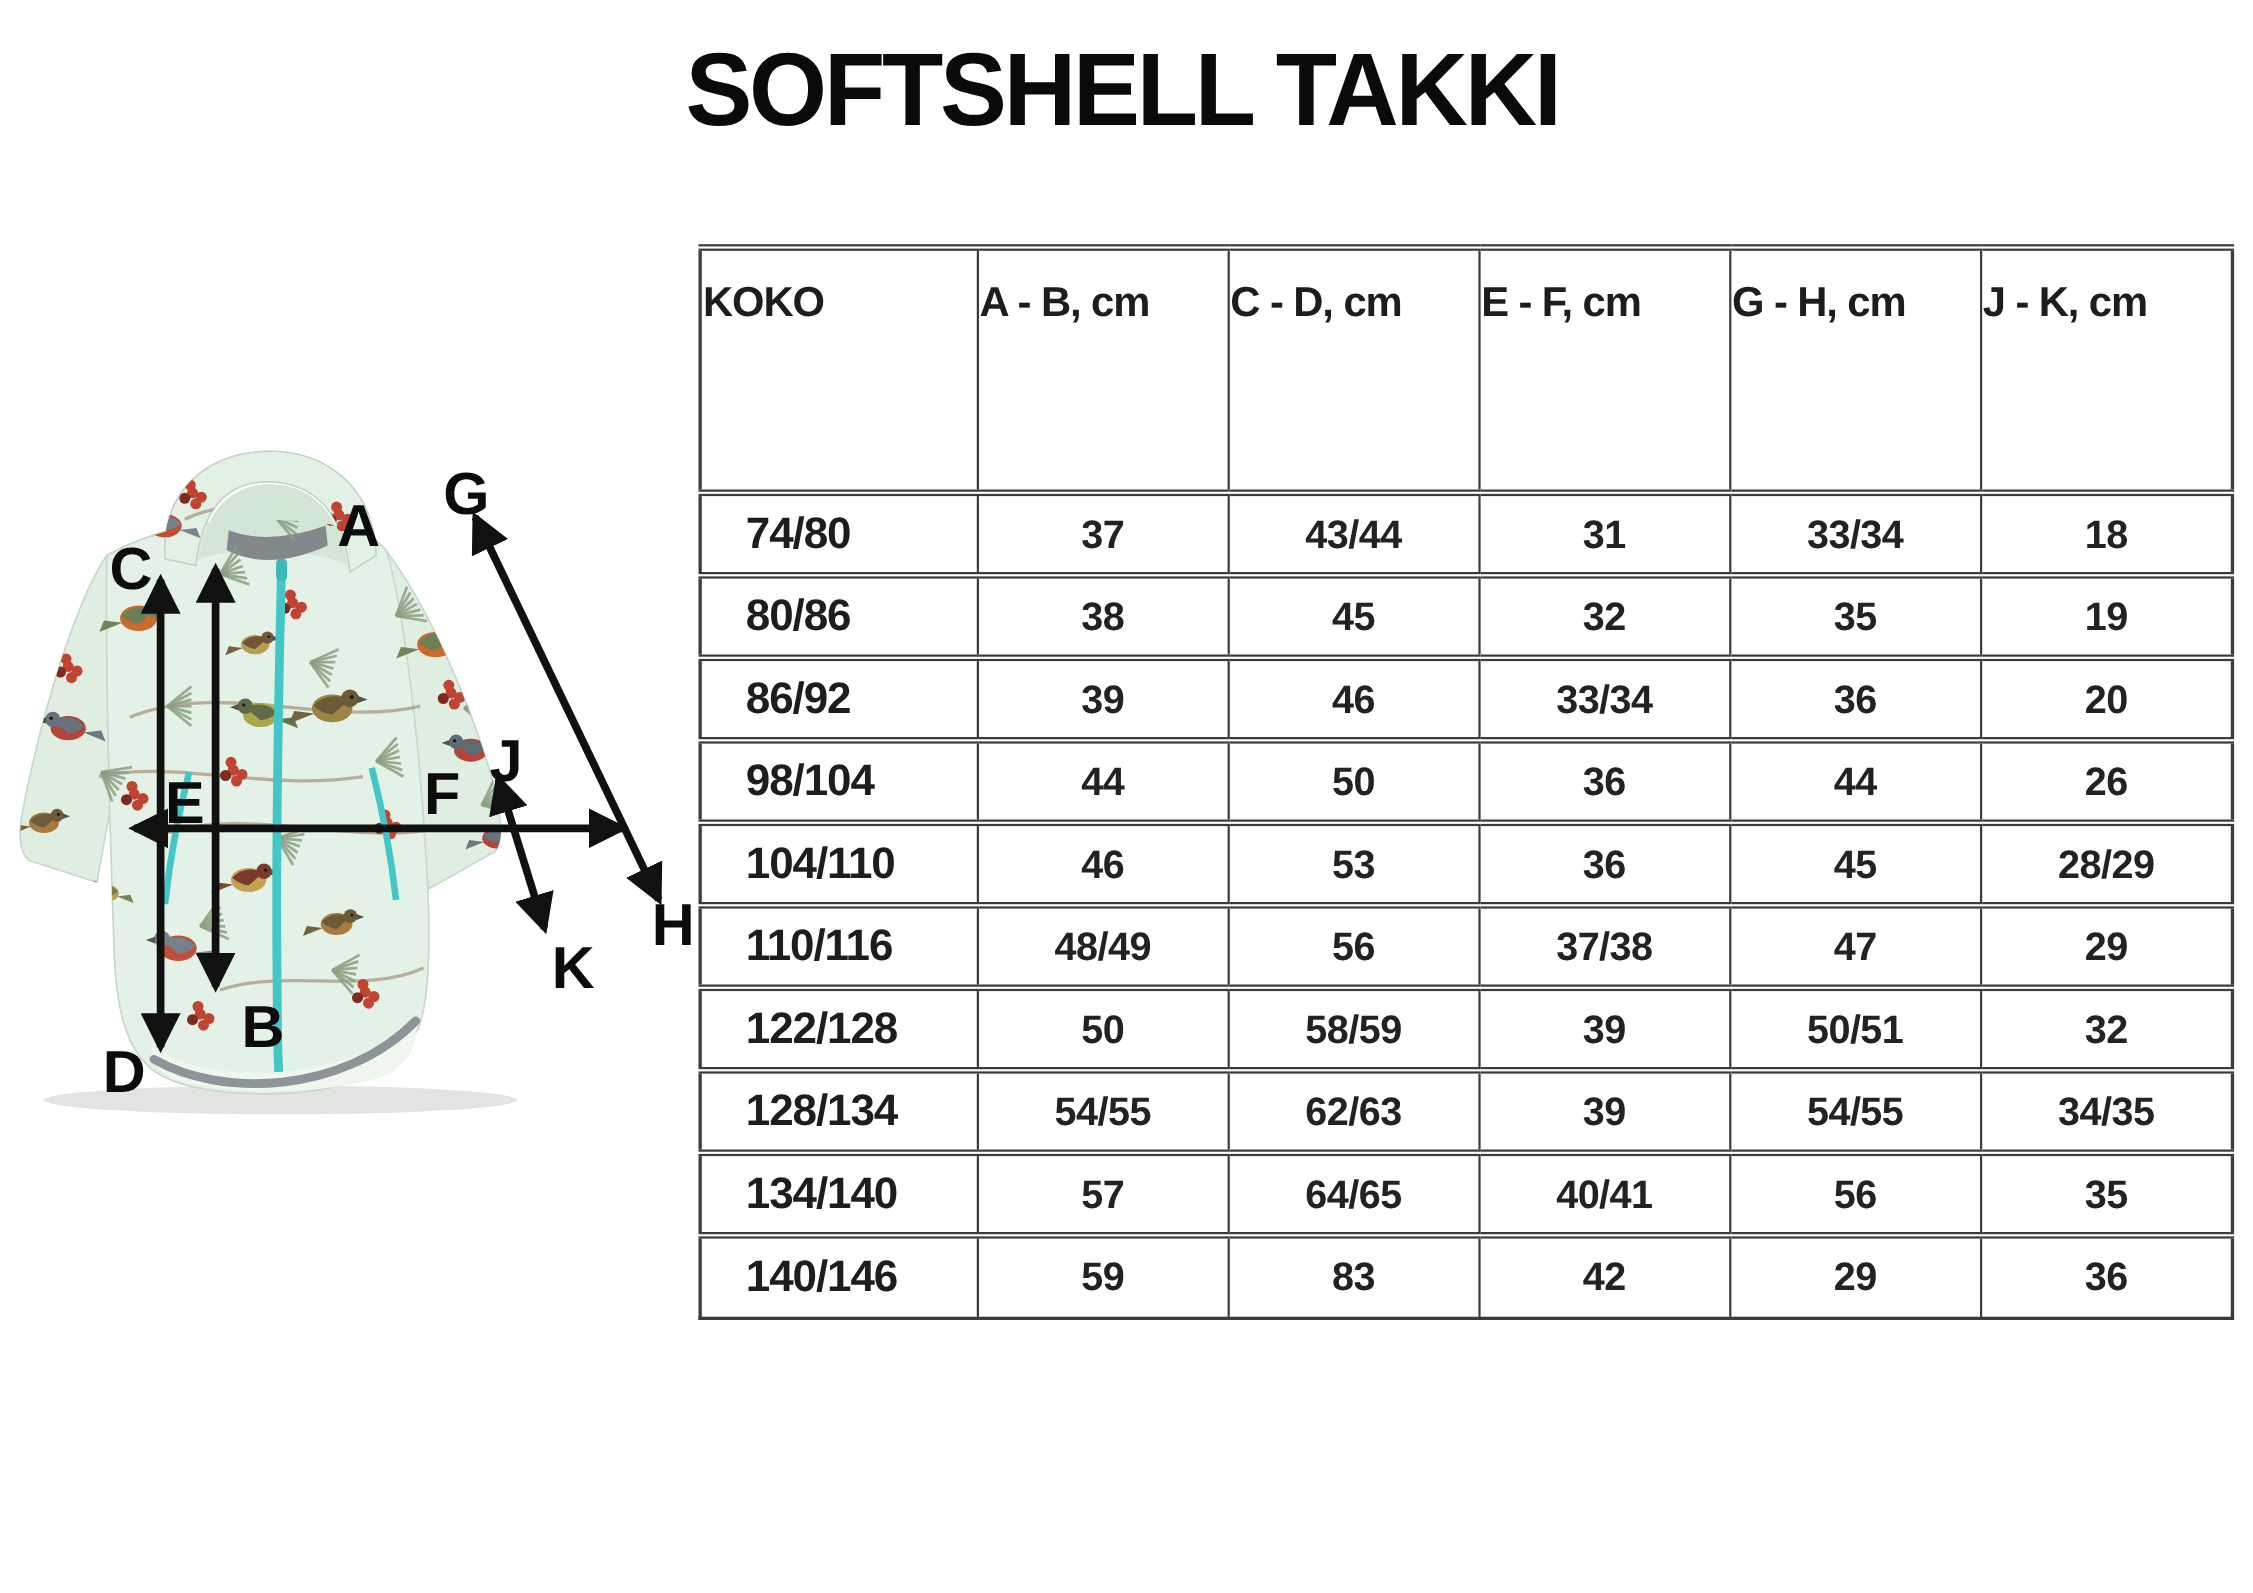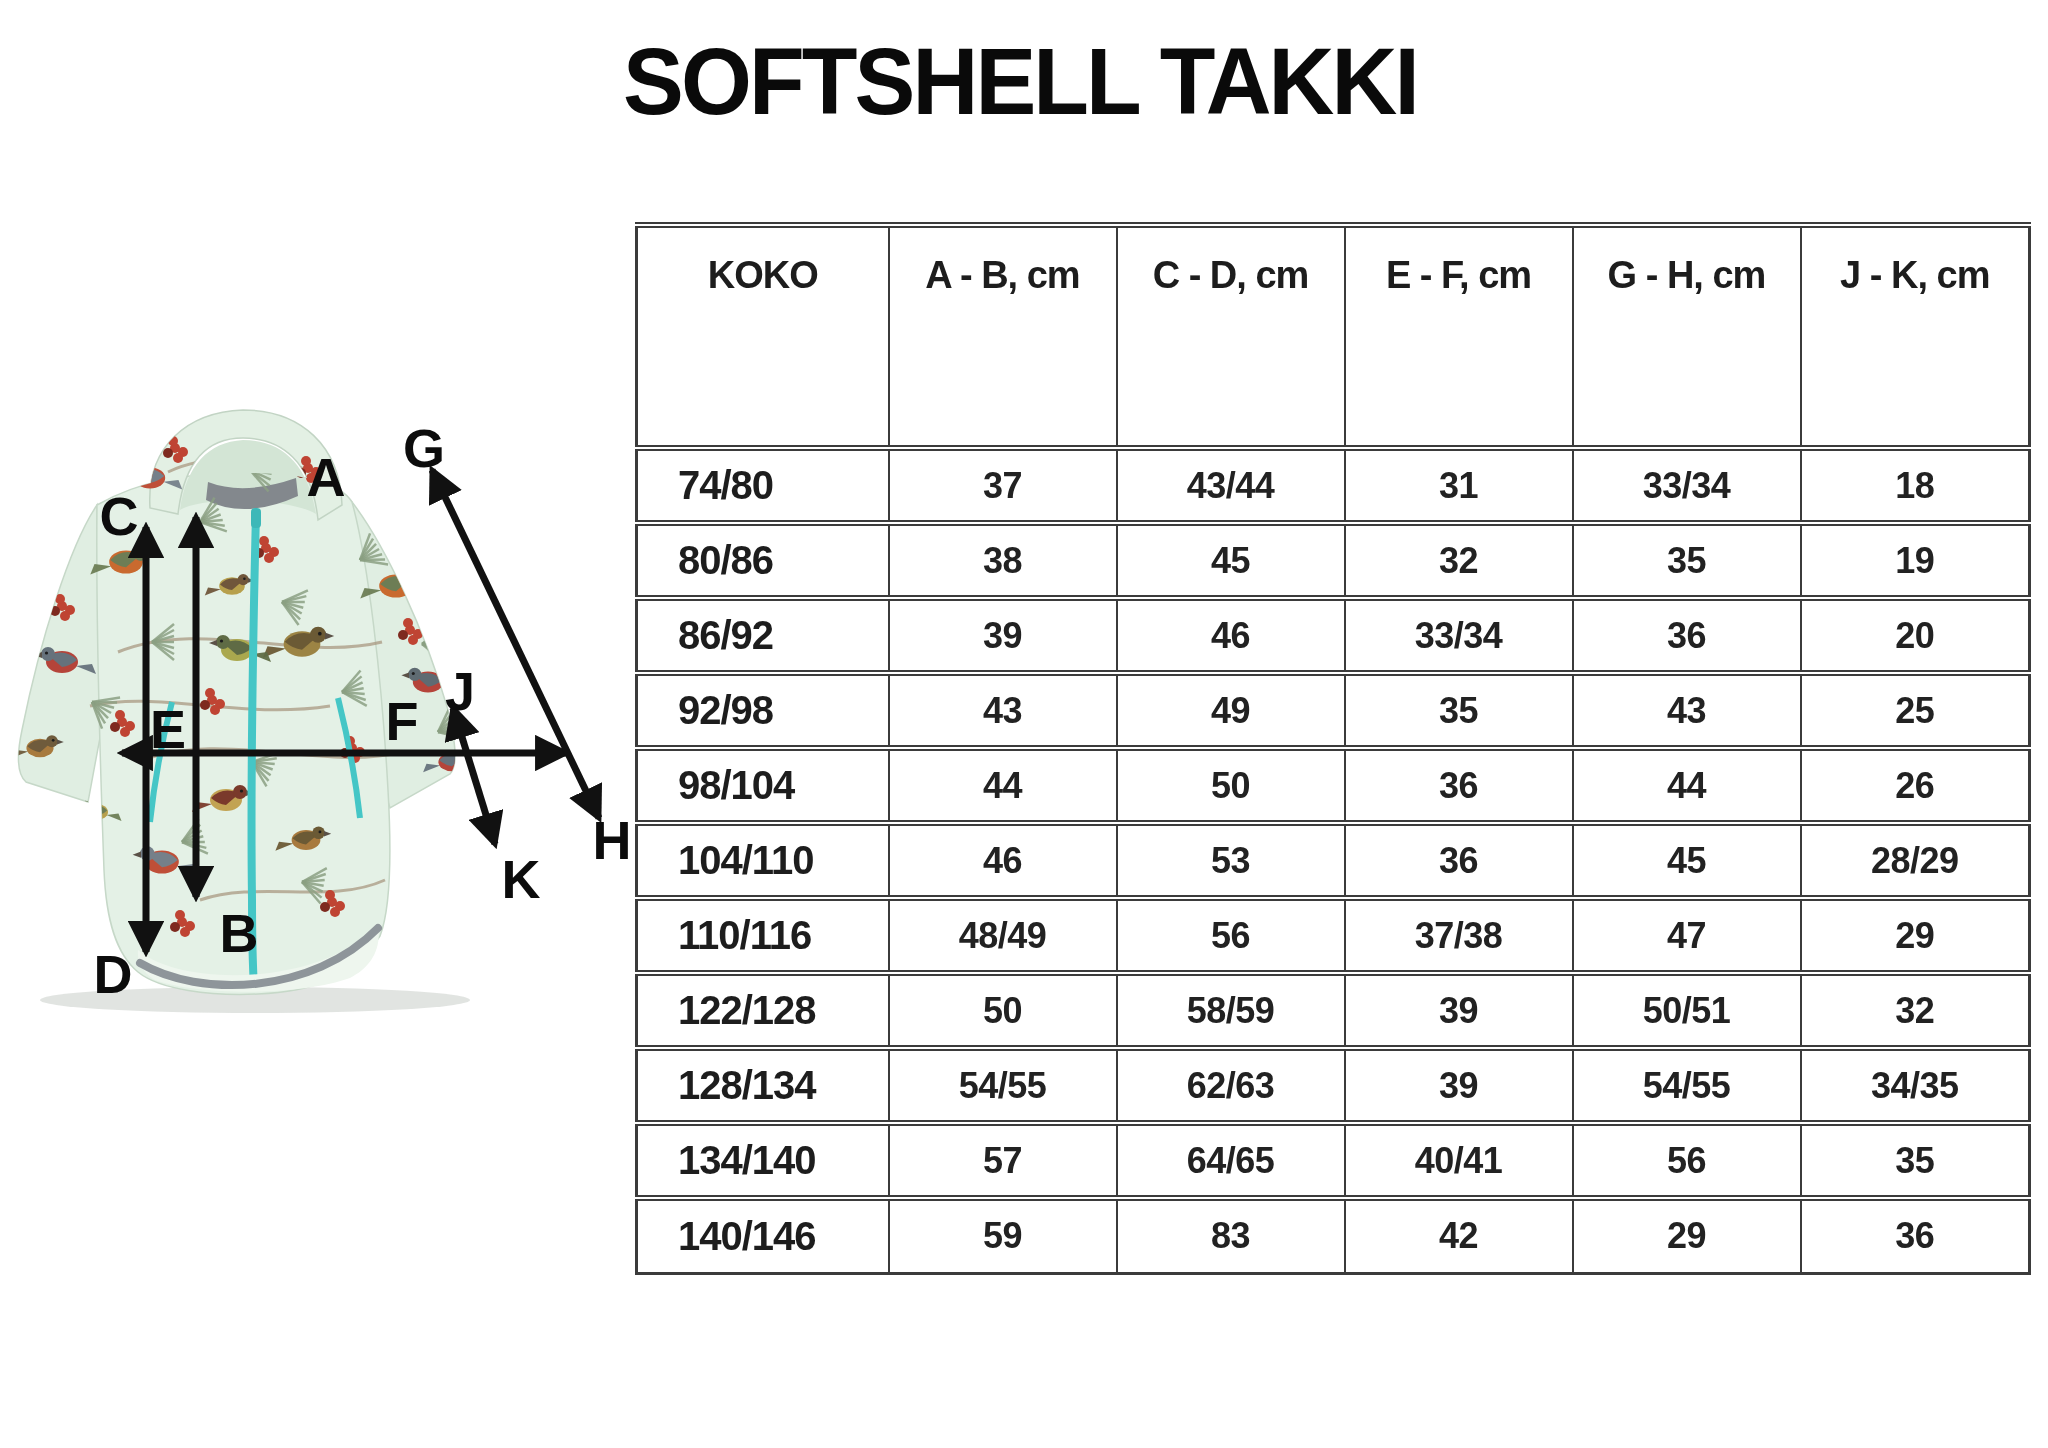--- a/index.html
+++ b/index.html
@@ -19,21 +19,21 @@
     color:#1d1d1d; border:3px solid #3b3b3b;
   }
   .size-table th, .size-table td {
     border:2px solid #3b3b3b;
     border-top:6px double #3b3b3b;
     font-stretch:condensed;
     overflow:hidden;
   }
   .size-table thead th {
     height:190px; vertical-align:top; padding-top:26px;
-    font-size:38px; font-weight:bold; text-align:center; letter-spacing:-1px;
+    font-size:38px; font-weight:bold; text-align:left; letter-spacing:-1px;
   }
   .size-table tbody tr { height:75px; }
   .size-table tbody th.size-cell {
     font-size:40px; font-weight:bold; text-align:left; padding-left:40px;
     letter-spacing:-1px; vertical-align:middle;margin-left:23px;
   }
   .size-table tbody td {
     font-size:36px; font-weight:bold; text-align:center; vertical-align:middle;
     letter-spacing:-0.5px; color:#222222;
   }
@@ -441,28 +441,20 @@
         </tr>
         <tr>
           <th class="size-cell">86/92</th>
           <td>39</td>
           <td>46</td>
           <td>33/34</td>
           <td>36</td>
           <td>20</td>
         </tr>
         <tr>
-          <th class="size-cell">92/98</th>
-          <td>43</td>
-          <td>49</td>
-          <td>35</td>
-          <td>43</td>
-          <td>25</td>
-        </tr>
-        <tr>
           <th class="size-cell">98/104</th>
           <td>44</td>
           <td>50</td>
           <td>36</td>
           <td>44</td>
           <td>26</td>
         </tr>
         <tr>
           <th class="size-cell">104/110</th>
           <td>46</td>

